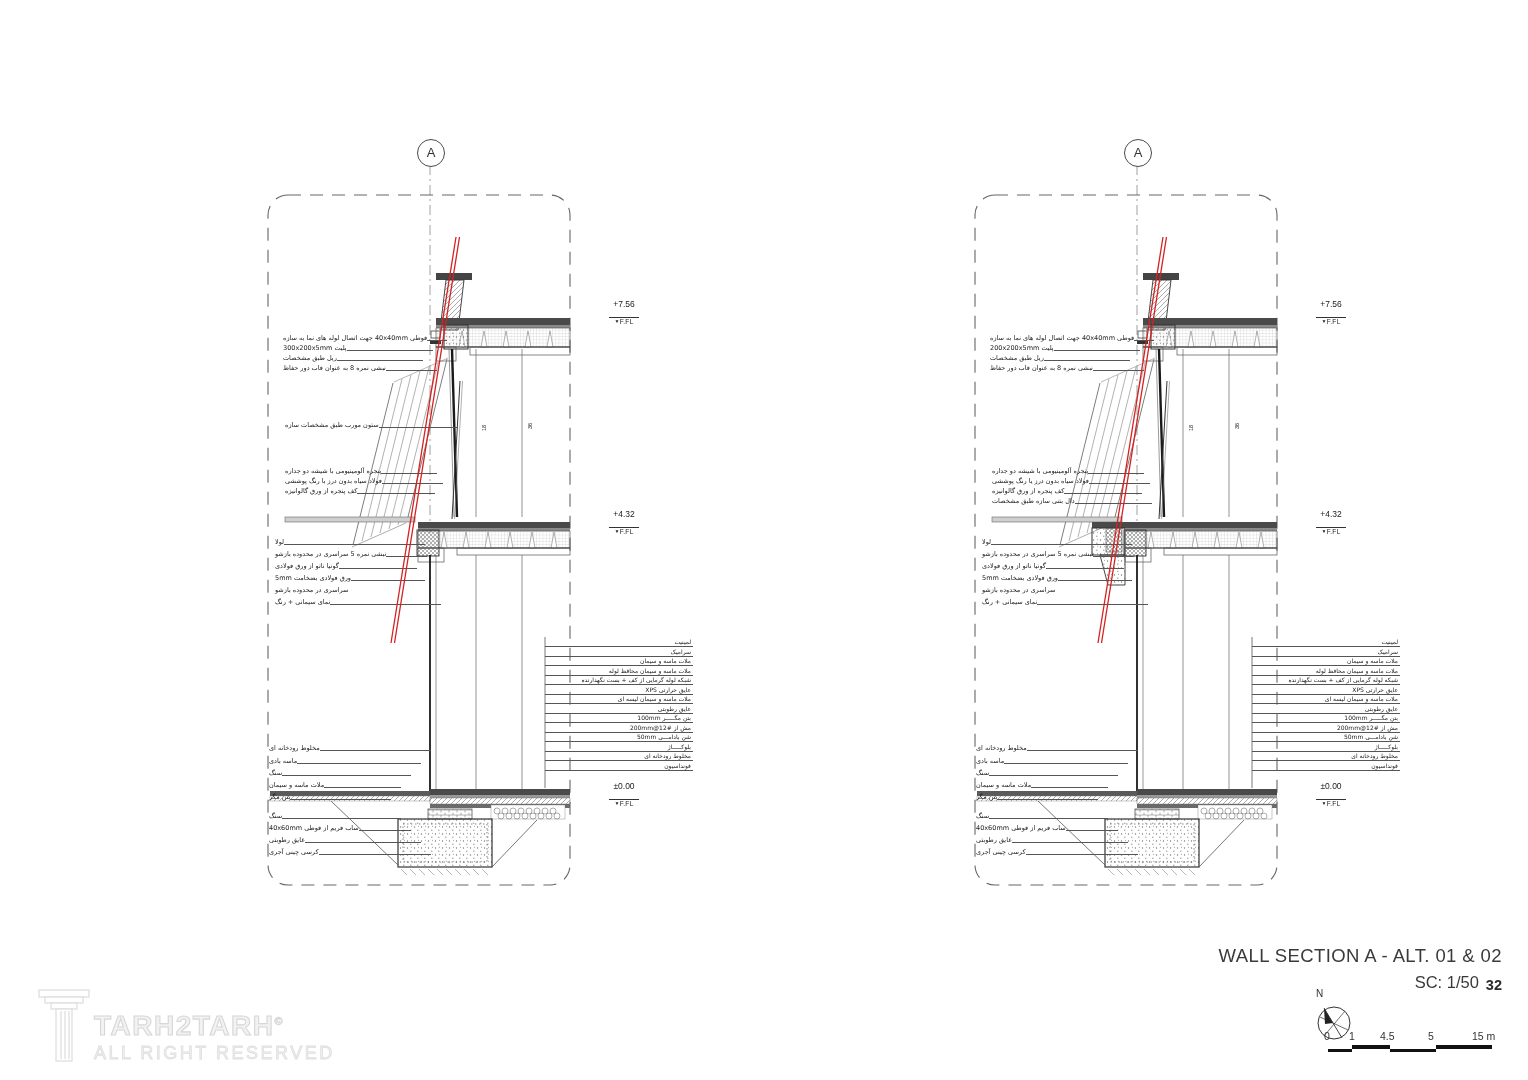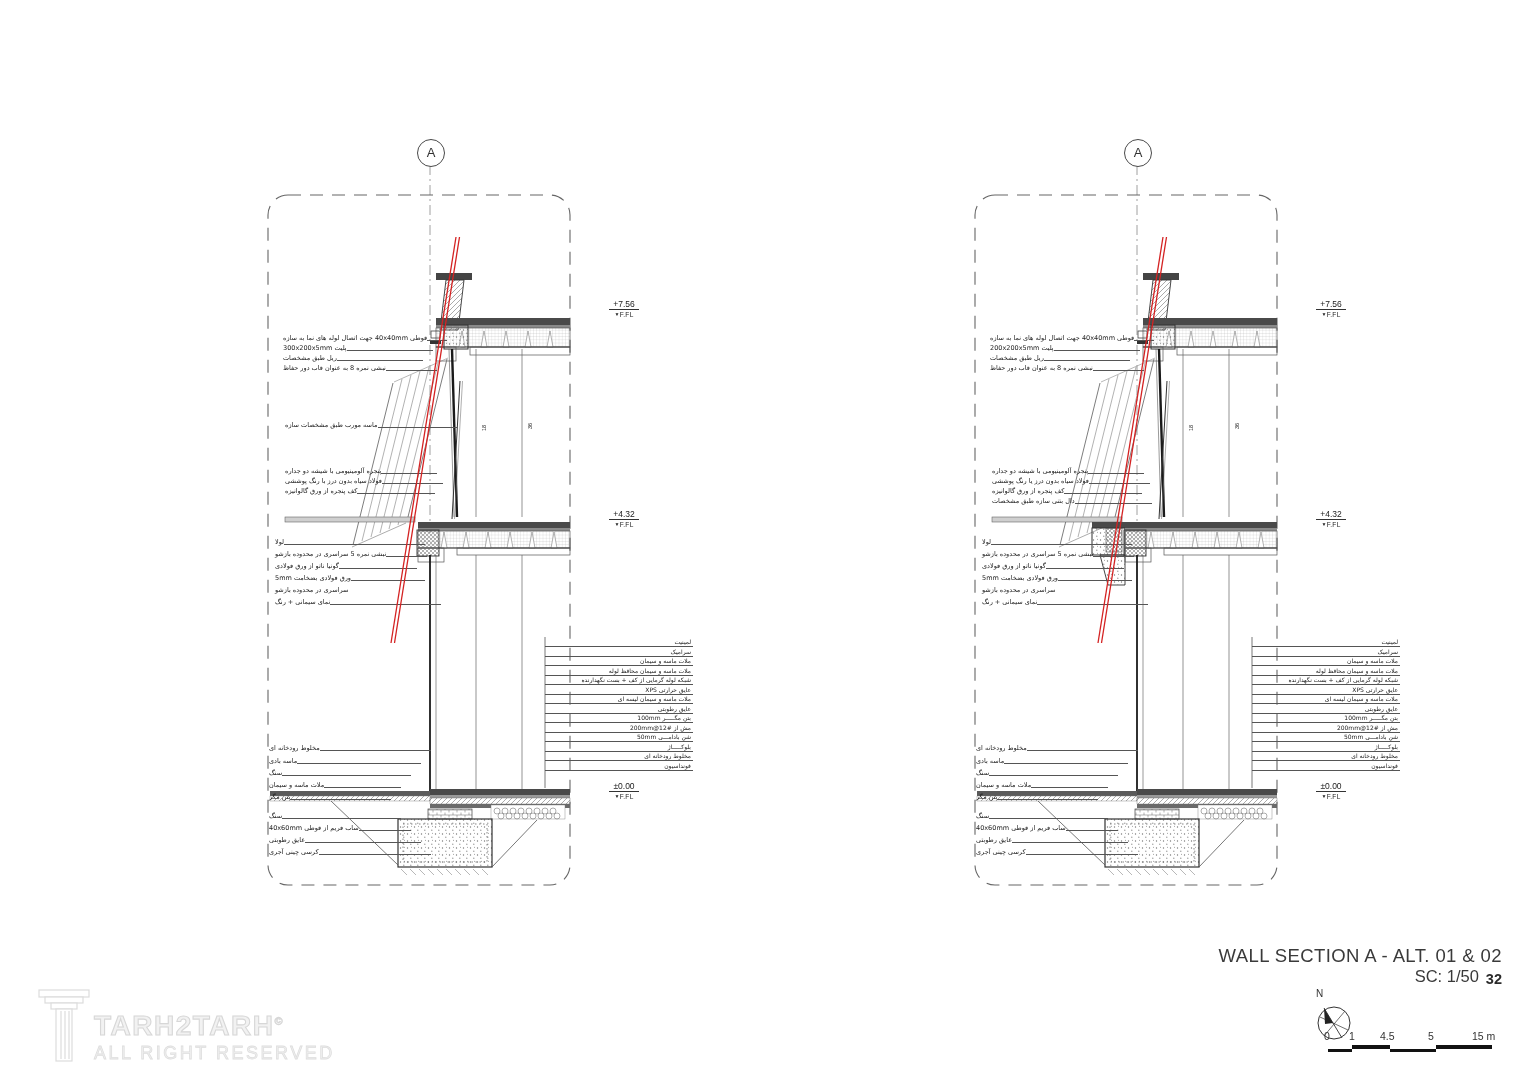--- a/index.html
+++ b/index.html
@@ -11,29 +11,29 @@
   .marker-circle{position:absolute;left:172px;top:14px;width:26px;height:26px;border:1.3px solid #4a4a4a;
        border-radius:50%;background:#fff;text-align:center;line-height:26px;font-size:13px;color:#333;}
   .ann-row{position:absolute;display:flex;align-items:flex-end;height:9px;}
   .ann-row .txt{white-space:nowrap;font-size:6.5px;line-height:8px;color:#222;direction:rtl;unicode-bidi:plaintext;
        font-family:"DejaVu Sans",sans-serif;}
   .ann-row .lead{flex:1;border-bottom:0.8px solid #555;margin-bottom:1.5px;min-width:5px;}
   .list-row{position:absolute;height:10px;border-bottom:0.8px solid #555;text-align:right;direction:rtl;
        unicode-bidi:plaintext;font-size:6px;line-height:9px;color:#222;font-family:"DejaVu Sans",sans-serif;
        padding-right:2px;box-sizing:border-box;}
   .elev{position:absolute;width:62px;text-align:center;}
-  .elev .val{font-size:8.5px;color:#222;border-bottom:1px solid #333;padding:0 4px 0 4px;display:inline-block;margin-top:8px;}
+  .elev .val{font-size:8.5px;color:#222;border-bottom:1px solid #333;padding:0 4px 8px 4px;display:inline-block;margin-top:8px;}
   .elev .datum{font-size:6.5px;color:#222;letter-spacing:.3px;}
   .elev .tri{font-size:5px;vertical-align:1px;color:#222;}
   .dim{position:absolute;font-size:5.5px;color:#222;transform:rotate(-90deg);transform-origin:left top;}
   .caption{position:absolute;top:778px;left:0;width:360px;text-align:center;font-size:18px;color:#3c3c3c;
        letter-spacing:.4px;}
   .titleblock{position:absolute;right:26px;top:945px;text-align:right;color:#3a3a3a;}
   .titleblock .t1{font-size:18.5px;letter-spacing:.4px;}
-  .titleblock .t2{font-size:16.5px;margin-top:0;}
+  .titleblock .t2{font-size:16.5px;margin-top:6px;}
   .titleblock .pg{font-size:14.5px;font-weight:bold;color:#2b2b2b;margin-left:7px;position:relative;top:2px;}
   .north{position:absolute;left:1310px;top:988px;width:54px;}
   .north .nlab{font-size:10px;color:#333;margin-left:6px;}
   .scalebar{position:absolute;left:1322px;top:1030px;width:180px;height:26px;}
   .scalebar .sl{position:absolute;top:0;font-size:10.5px;color:#333;}
   .scalebar .bar{position:absolute;top:15px;left:6px;width:164px;height:7px;}
   .scalebar .seg{position:absolute;height:3.5px;background:#121212;}
   .logo{position:absolute;left:36px;top:988px;display:flex;align-items:center;}
   .logo .brand{font-size:28px;font-weight:bold;letter-spacing:1.5px;color:#f2f2f2;
        -webkit-text-stroke:1.1px #d7d7d7;line-height:30px;margin-top:16px;}
@@ -216,21 +216,21 @@
     </div>
     <div class="ann-row" style="left:38px;top:228px;width:140px">
     <span class="txt">ریل طبق مشخصات</span>
     <span class="lead"></span>
     </div>
     <div class="ann-row" style="left:38px;top:238px;width:154px">
     <span class="txt">نبشی نمره 8 به عنوان قاب دور حفاظ</span>
     <span class="lead"></span>
     </div>
     <div class="ann-row" style="left:40px;top:295px;width:172px">
-    <span class="txt">ماسه مورب طبق مشخصات سازه</span>
+    <span class="txt">ستون مورب طبق مشخصات سازه</span>
     <span class="lead"></span>
     </div>
     <div class="ann-row" style="left:40px;top:341px;width:152px">
     <span class="txt">پنجره آلومینیومی با شیشه دو جداره</span>
     <span class="lead"></span>
     </div>
     <div class="ann-row" style="left:40px;top:351px;width:158px">
     <span class="txt">فولاد سیاه بدون درز با رنگ پوششی</span>
     <span class="lead"></span>
     </div>

